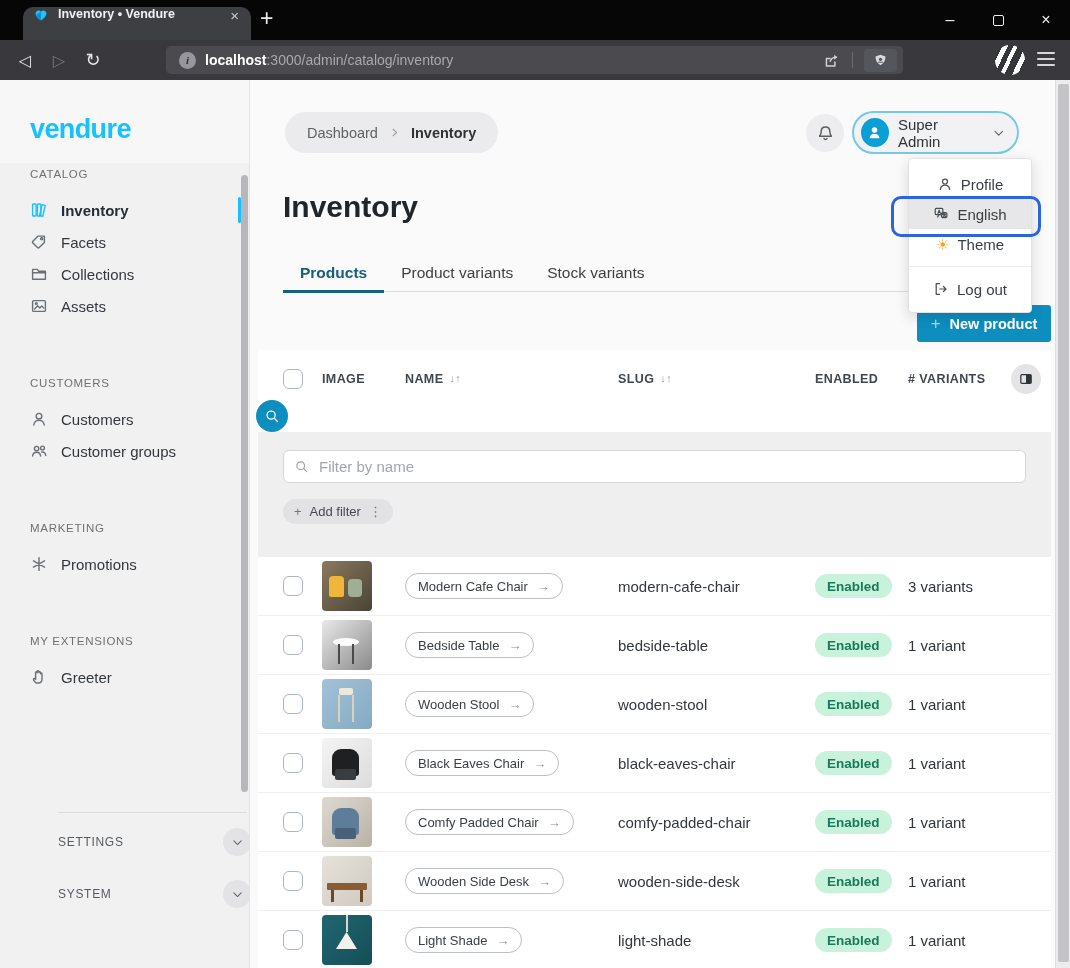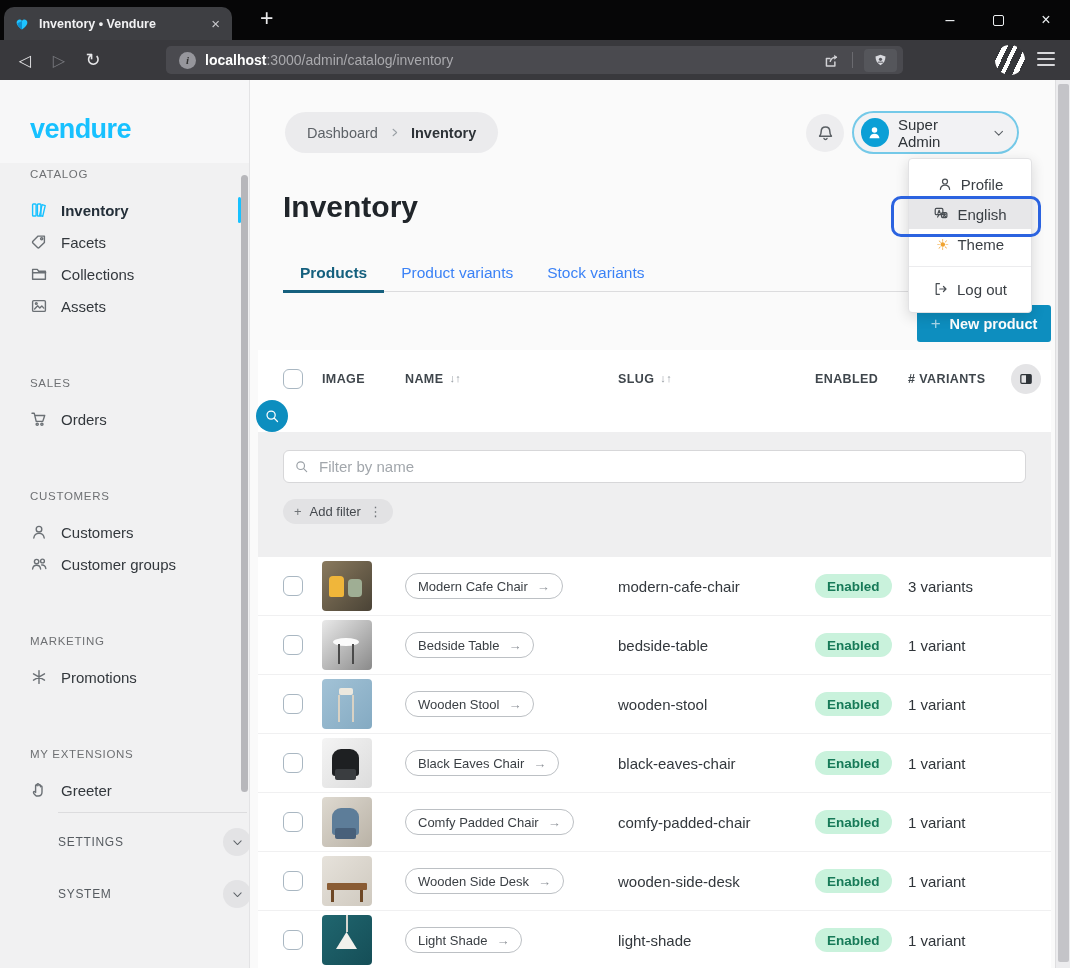--- a/index.html
+++ b/index.html
@@ -4,22 +4,22 @@
 <style>
   html,body{margin:0;padding:0;background:#555;}
   .stage{position:relative;width:1070px;height:968px;background:#fafafa;overflow:hidden;
          font-family:"Liberation Sans",sans-serif;}
   .stage *{box-sizing:border-box;}
   .icon{display:inline-flex;}
   .icon svg{width:100%;height:100%;fill:none;stroke:currentColor;stroke-width:1.4;stroke-linecap:round;stroke-linejoin:round;}
 
   
   .tabbar{position:absolute;left:0;top:0;width:1070px;height:40px;background:#060607;}
-  .btab{position:absolute;left:4px;top:7px;width:228px;height:33px;background:#3e3f43;
-        border-radius:10px 10px 0 0;display:flex;align-items:center;padding:0 10px;color:#f1f1f3;}
+  .btab{position:absolute;left:23px;top:7px;width:228px;height:33px;background:#3e3f43;
+        border-radius:10px 10px 0 0;display:flex;align-items:flex-start;padding:0 10px;color:#f1f1f3;}
   .btab .icon{width:16px;height:16px;flex:0 0 auto;}
   .tab-title{font-size:12.5px;font-weight:700;margin-left:9px;flex:1;white-space:nowrap;overflow:hidden;}
   .tab-close{color:#c9c9cd;font-size:15px;padding:0 2px;}
   .newtab{position:absolute;left:260px;top:5px;color:#e9e9eb;font-size:23px;font-weight:300;}
   .winctl{position:absolute;right:0;top:0;height:40px;display:flex;}
   .winbtn{width:48px;height:40px;display:flex;align-items:center;justify-content:center;color:#eceff1;font-size:16px;}
   .maxbox{width:11px;height:11px;border:1.4px solid #eceff1;border-radius:2px;}
   .toolbar{position:absolute;left:0;top:40px;width:1070px;height:40px;background:#39393d;}
   .navbtn{position:absolute;top:8px;width:26px;height:24px;display:flex;align-items:center;justify-content:center;
           color:#e6e6e8;font-size:16px;}
@@ -85,21 +85,21 @@
   .menu-item{height:30px;display:flex;align-items:center;justify-content:center;gap:8px;font-size:15px;color:#3a3f44;cursor:pointer;}
   .menu-item.hl{background:#e7e7e9;}
   .menu-item .icon{width:16px;height:16px;color:#4a4f54;}
   .menu-item .sun-glyph{color:#f0a330;font-size:15px;line-height:1;}
   .menu-divider{height:1px;background:#ececee;margin:7px 0;}
   .focus-ring{position:absolute;left:641px;top:116px;width:150px;height:41px;border:3px solid #2b63e0;border-radius:10px;
               z-index:31;pointer-events:none;}
 
   .page-title{position:absolute;left:33px;top:110px;font-size:30px;font-weight:700;color:#20252a;}
   .tabs{position:absolute;left:33px;top:177px;width:647px;height:35px;border-bottom:1px solid #dcdcde;display:flex;}
-  .tabbtn{padding:0 17px;height:35px;line-height:32px;font-size:15.5px;color:#3b82f6;position:relative;cursor:pointer;}
+  .tabbtn{padding:0 17px;height:35px;line-height:32px;font-size:15.5px;color:#404040;position:relative;cursor:pointer;}
   .tabbtn.active{color:#15607e;font-weight:700;}
   .tabbtn.active::after{content:"";position:absolute;left:0;right:0;bottom:-1px;height:3px;background:#15607e;}
 
   .newproduct{position:absolute;left:667px;top:225px;width:134px;height:37px;background:#0d8ebf;color:#fff;border-radius:3px;
               display:flex;align-items:center;justify-content:center;gap:9px;font-size:14.5px;font-weight:700;z-index:5;cursor:pointer;}
   .newproduct .plus{color:#a8d7ea;font-weight:400;font-size:17px;}
 
   .card{position:absolute;left:8px;top:270px;width:793px;height:618px;background:#fff;}
   .grid6{display:grid;grid-template-columns:39px 83px 213px 197px 93px 1fr;align-items:center;padding-left:25px;}
   .thead{position:absolute;left:0;top:0;width:100%;height:58px;}
@@ -251,33 +251,20 @@
               <svg viewBox="0 0 18 18">
                 <rect x="2.6" y="3.6" width="12.8" height="10.8" rx="1.2"></rect>
                 <path d="M4.6 11.9 l3-3.2 2.2 2.2 2-2 2 2.2"></path>
                 <circle cx="6.3" cy="6.5" r=".9"></circle>
               </svg>
             </span>
             <span>Assets</span>
           </div>
         </div>
         <div class="nav-section">
-          <div class="nav-label">SALES</div>
-          <div class="nav-item">
-            <span class="icon ">
-              <svg viewBox="0 0 18 18">
-                <path d="M2 3.2 h2.2 l2 8.2 h6.6 l1.9-5.9 H5"></path>
-                <circle cx="7.2" cy="14.2" r="1.1"></circle>
-                <circle cx="11.9" cy="14.2" r="1.1"></circle>
-              </svg>
-            </span>
-            <span>Orders</span>
-          </div>
-        </div>
-        <div class="nav-section">
           <div class="nav-label">CUSTOMERS</div>
           <div class="nav-item">
             <span class="icon ">
               <svg viewBox="0 0 18 18">
                 <circle cx="9" cy="6.2" r="2.8"></circle>
                 <path d="M3.8 15 c.4-3.1 2.6-4.6 5.2-4.6 s4.8 1.5 5.2 4.6"></path>
               </svg>
             </span>
             <span>Customers</span>
           </div>

